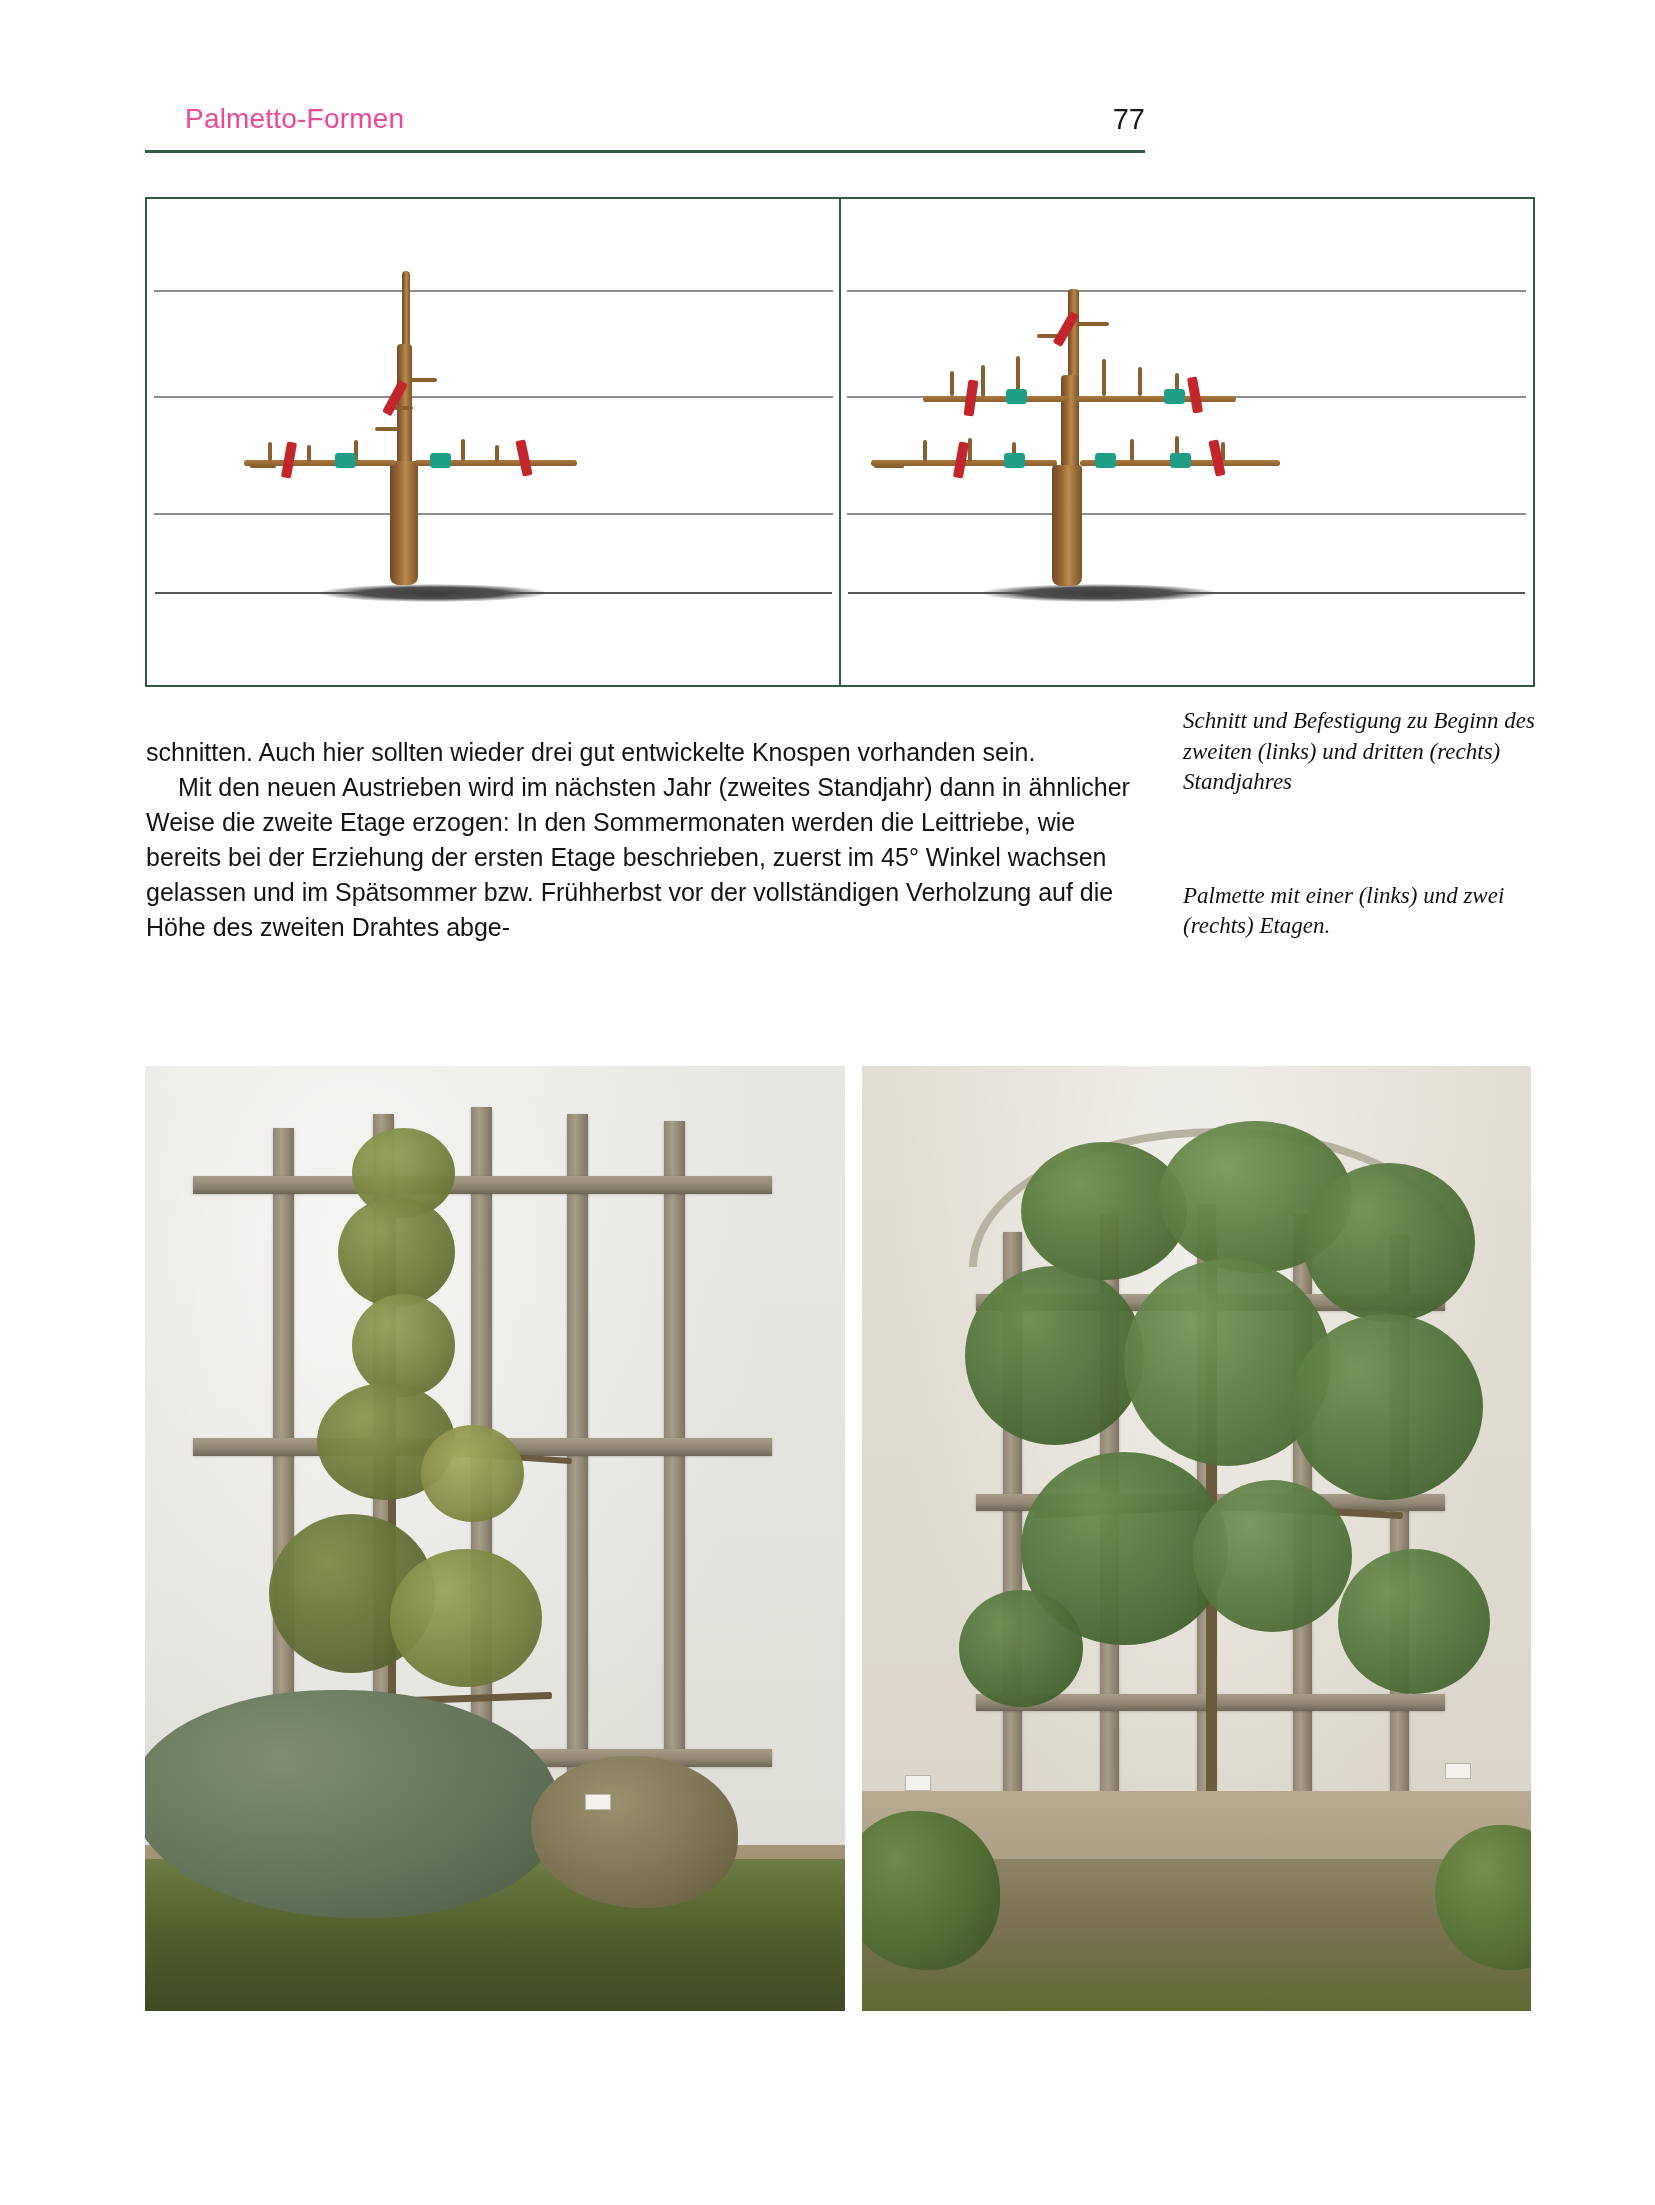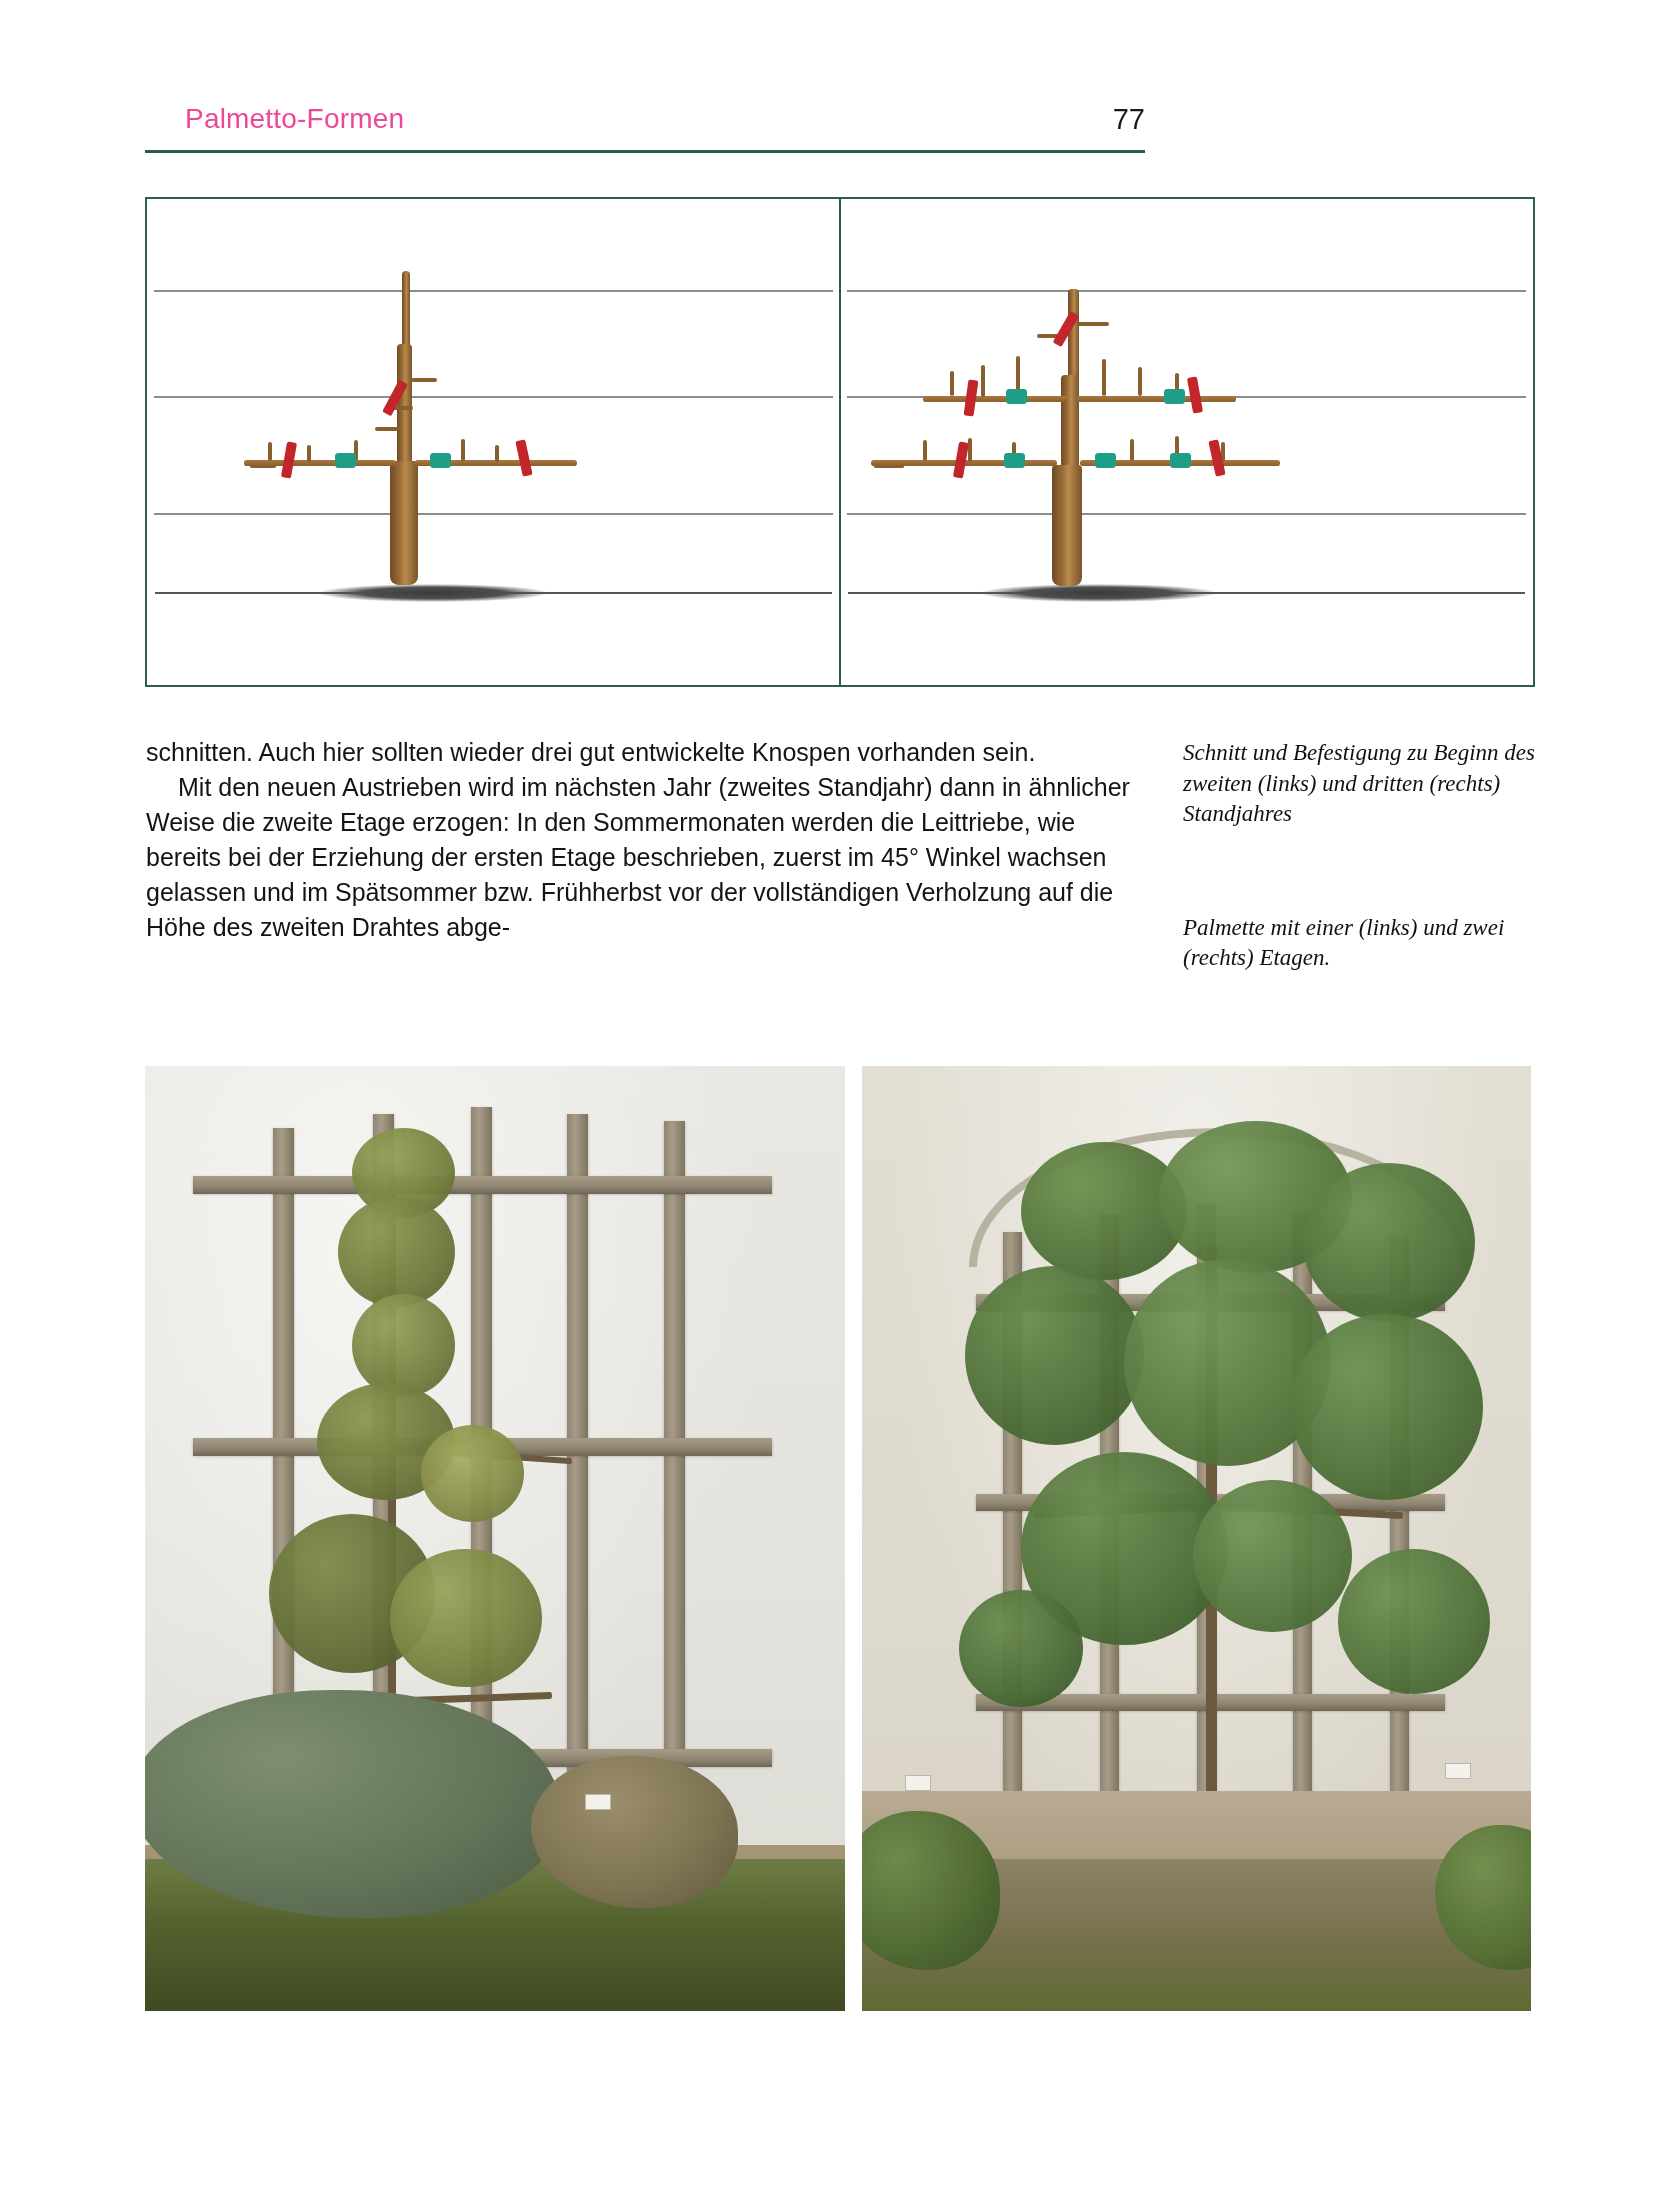--- a/index.html
+++ b/index.html
@@ -152,21 +152,21 @@
     font-size: 25px;
     line-height: 1.40;
     color: #141414;
   }
   .body-col p { margin: 0; }
   .body-col p.indent { text-indent: 32px; }
 
   .side-col {
     position: absolute;
     left: 1183px;
-    top: 738px;
+    top: 706px;
     width: 386px;
     font-family: "Liberation Serif", serif;
     font-style: italic;
     font-size: 23px;
     line-height: 1.33;
     color: #111111;
   }
   .side-col .caption-2 {
     margin-top: 83px;
     font-style: italic;

